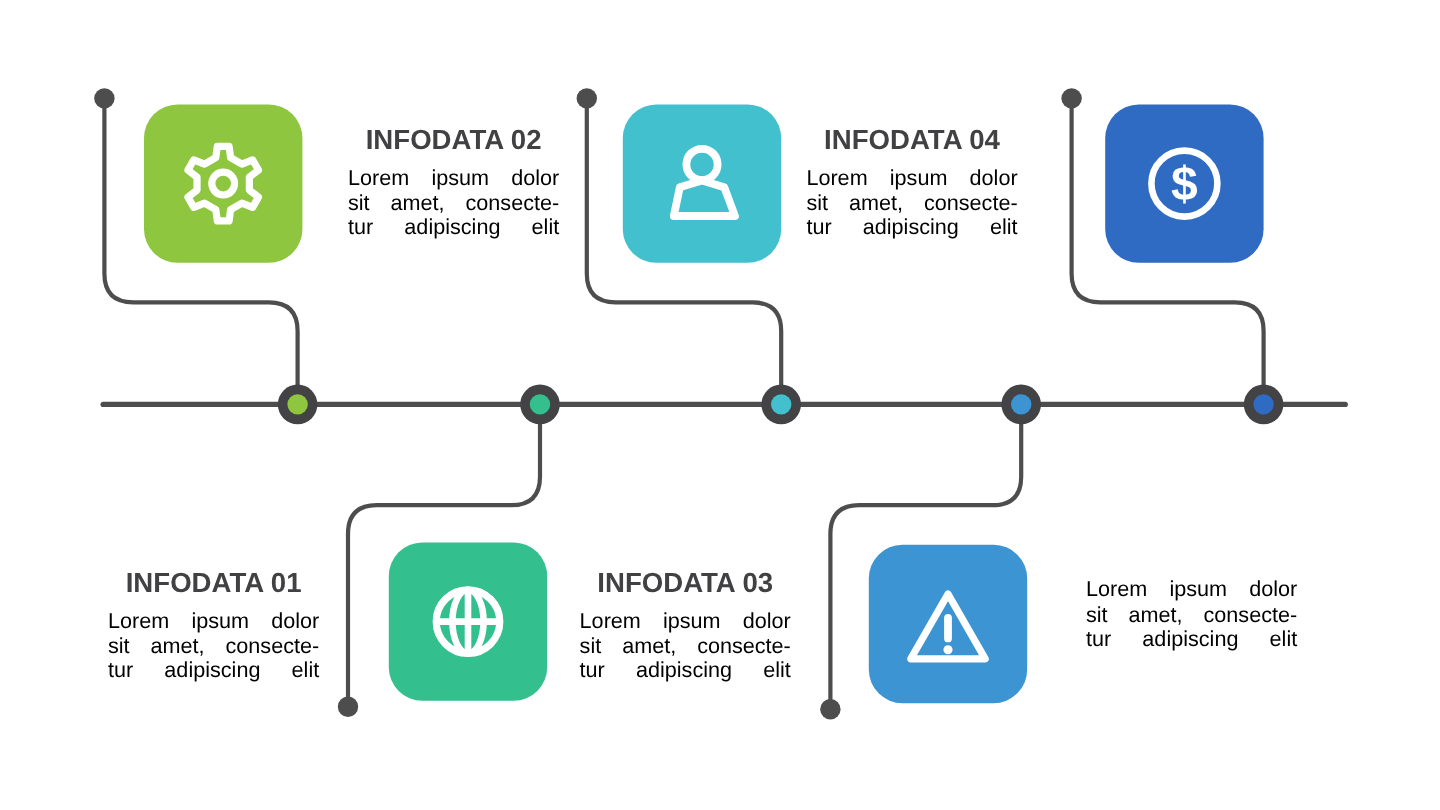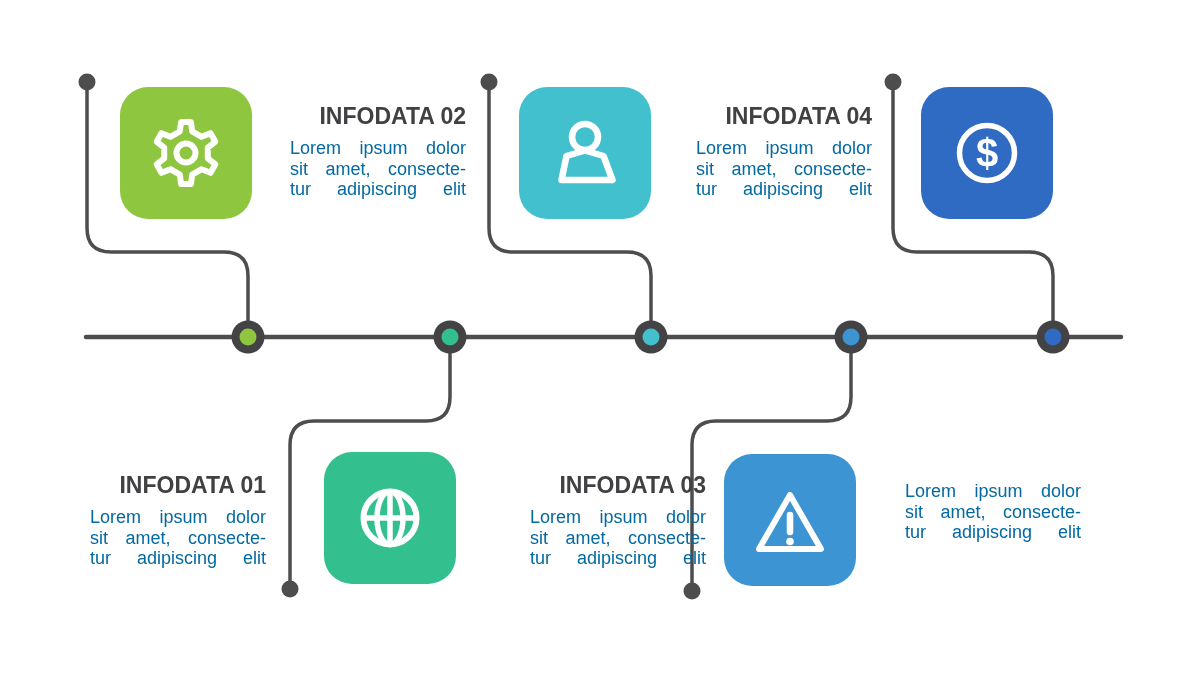--- a/index.html
+++ b/index.html
@@ -9,35 +9,35 @@
   }
   #wires{position:absolute;left:0;top:0;}
   .box{
     position:absolute;width:132px;height:132px;border-radius:28px;
     display:flex;align-items:center;justify-content:center;
   }
   .box svg{display:block;}
   .tb{position:absolute;width:176px;}
   .tb h3{
     margin:0;font-size:23px;line-height:26px;font-weight:700;
-    color:#414042;text-align:right;letter-spacing:0px;white-space:nowrap;
+    color:#414042;text-align:center;letter-spacing:0px;white-space:nowrap;
   }
-  .tb .body{margin-top:9px;color:#0369a1;font-size:18px;line-height:20.5px;}
+  .tb .body{margin-top:9px;color:#000000;font-size:18px;line-height:20.5px;}
   .tb .bline{text-align:justify;text-align-last:justify;}
   
   #box-02{left:120px;top:87px;}
   #box-04{left:519px;top:87px;}
   #box-05{left:921px;top:87px;}
   #box-01{left:324px;top:452px;}
   #box-03{left:724px;top:454px;}
   
   #tb-02{left:290px;top:103px;}
-  #tb-04{left:696px;top:103px;}
+  #tb-04{left:672px;top:103px;}
   #tb-01{left:90px;top:472px;}
-  #tb-03{left:483px;top:472px;margin-left:47px;}
+  #tb-03{left:483px;top:472px;}
   #tb-05{left:905px;top:472px;}
 </style>
 </head>
 <body>
 
 <div id="canvas">
 
   <svg id="wires" width="1200" height="675" viewBox="0 0 1200 675">
 
     <line x1="86" y1="337" x2="1121" y2="337" stroke-width="4.5" stroke-linecap="round" stroke="#4d4d4d"></line>

